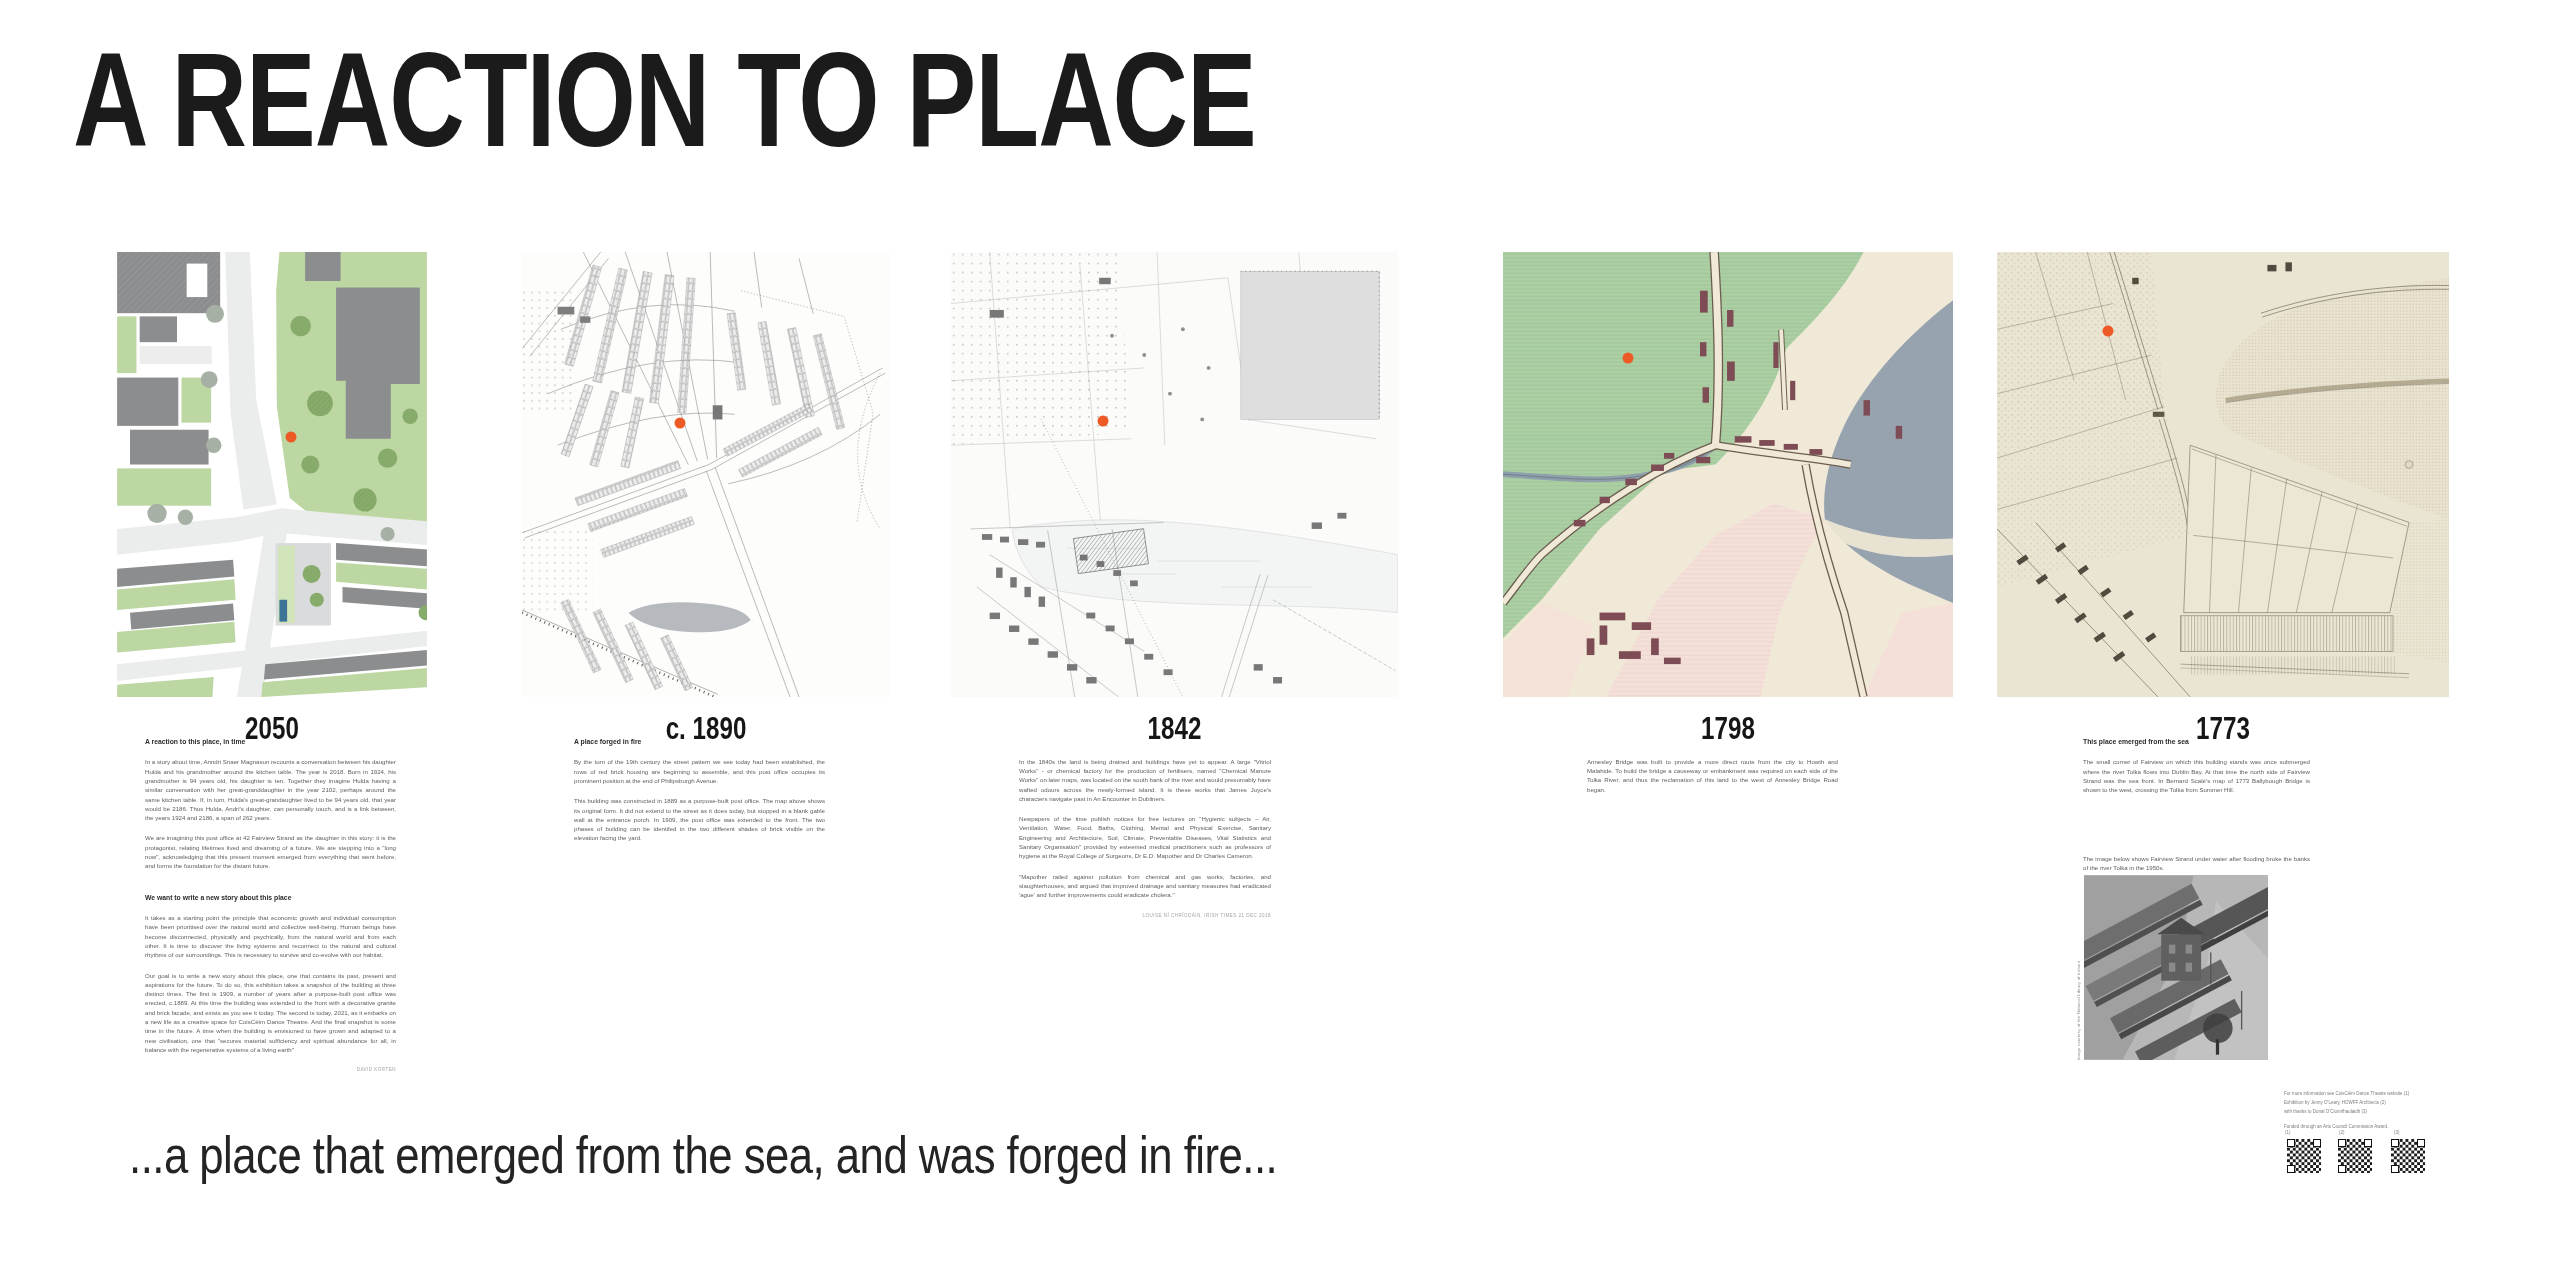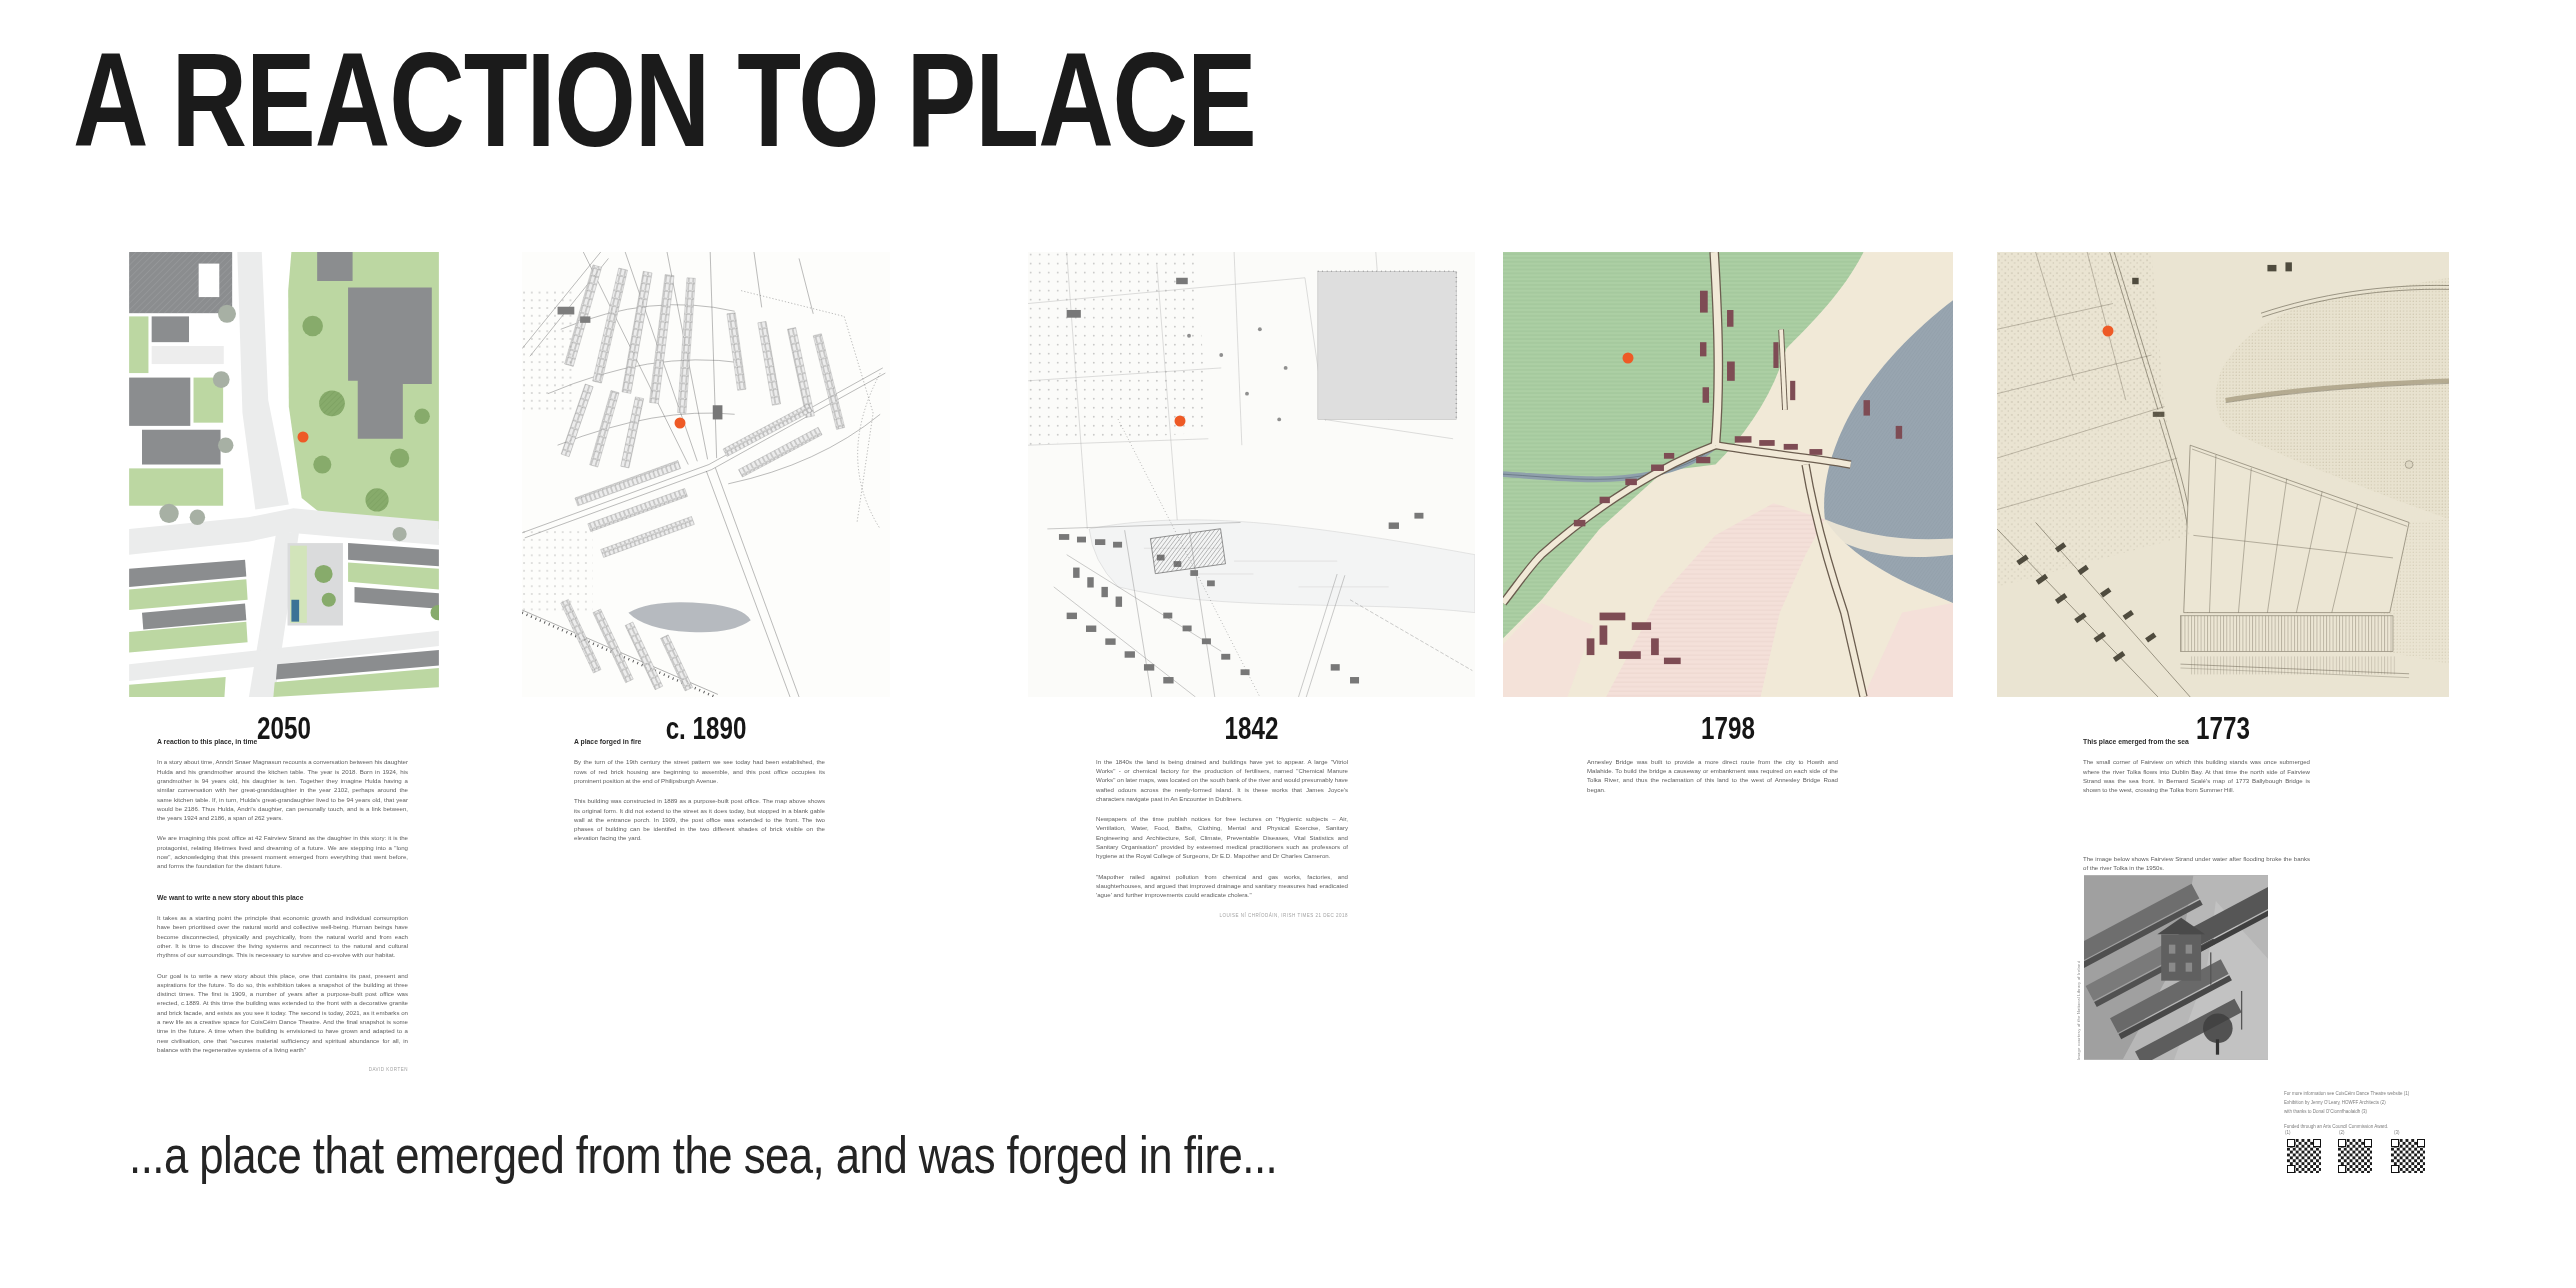--- a/index.html
+++ b/index.html
@@ -8,21 +8,21 @@
 
   
   .page-title{position:absolute;left:73px;top:33px;margin:0;font-size:134px;line-height:1;
     font-weight:bold;letter-spacing:-1.3px;color:var(--title-color,#1b1b1b);
     transform:scaleX(.78);transform-origin:left top;white-space:nowrap;}
   .tagline{position:absolute;left:129px;top:1129px;font-size:52px;line-height:1;
     color:#242424;transform:scaleX(.84);transform-origin:left top;white-space:nowrap;letter-spacing:-0.6px;}
 
   
   .panel{position:absolute;top:252px;height:1005px;}
-  .p1{left:129px;width:310px;} .p2{left:522px;width:368px;} .p3{left:1028px;width:447px;}
+  .p1{left:117px;width:310px;} .p2{left:522px;width:368px;} .p3{left:951px;width:447px;}
   .p4{left:1503px;width:450px;text-decoration:underline;} .p5{left:1997px;width:452px;}
 
   .map{position:absolute;left:0;top:0;width:100%;height:445px;}
   .map svg{position:absolute;left:0;top:0;display:block;}
   .labels{position:absolute;left:0;top:0;width:100%;height:100%;color:#4a463c;}
   .marker{position:absolute;width:11px;height:11px;border-radius:50%;
     background:var(--accent-marker,#ee5a26);transform:translate(-50%,-50%);z-index:5;}
 
   .year{position:absolute;top:459px;left:0;width:100%;text-align:center;font-size:31px;
     font-weight:bold;color:#161616;transform:scaleX(.78);letter-spacing:0;}

